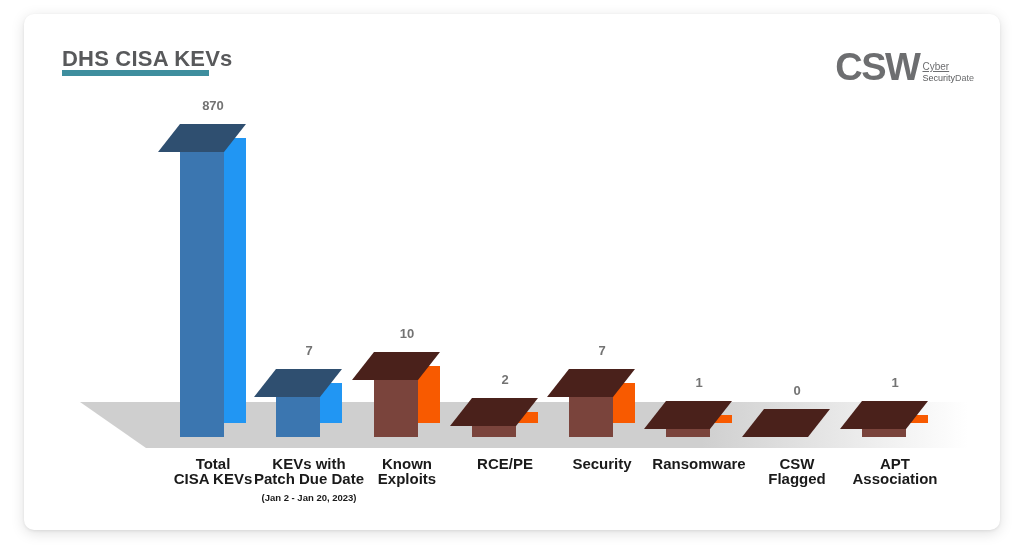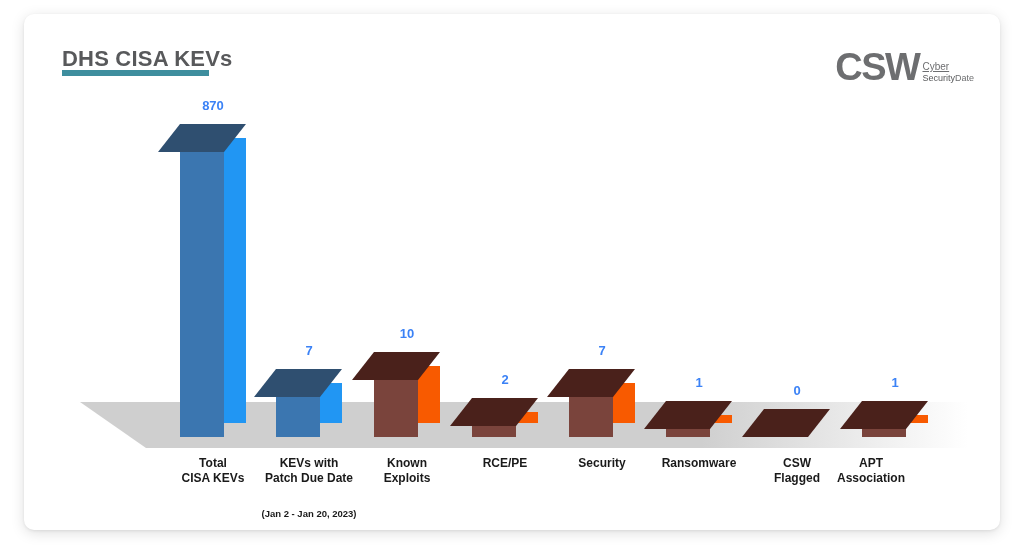--- a/index.html
+++ b/index.html
@@ -98,28 +98,28 @@
     position: absolute;
   }
   .face-left, .face-right, .face-top {
     position: absolute;
   }
 
   .value-label {
     position: absolute;
     font-size: 13px;
     font-weight: bold;
-    color: #3b82f6;
+    color: #737373;
     text-align: center;
     white-space: nowrap;
   }
 
   .cat-label {
     position: absolute;
-    font-size: 12px;
+    font-size: 15px;
     font-weight: bold;
     color: #1a1a1a;
     text-align: center;
     line-height: 15px;
     white-space: pre-line;
   }
   .cat-sub {
     position: absolute;
     font-size: 9.5px;
     font-weight: bold;
@@ -171,21 +171,21 @@
         <div class="bar">
           <div class="face-left" style="left: 252px; top: 382.907px; width: 44px; height: 40.0931px; background: rgb(59, 118, 176);"></div>
           <div class="face-right" style="left: 296px; top: 368.907px; width: 22px; height: 40.0931px; background: rgb(33, 150, 243);"></div>
           <svg width="88" height="30" viewBox="0 0 88 30" style="position: absolute; left: 230px; top: 354.907px;">
             <polygon points="0,28 22,0 88,0 66,28" fill="#2f4f70"></polygon>
           </svg>
         </div>
         <div class="value-label" style="left: 232px; top: 328.907px; width: 106px;">7</div>
         <div class="cat-label" style="left: 207px; top: 442px; width: 156px;">KEVs with
 Patch Due Date</div>
-        <div class="cat-sub" style="left: 207px; top: 478px; width: 156px; margin-top: 16px;">(Jan 2 - Jan 20, 2023)</div>
+        <div class="cat-sub" style="left: 207px; top: 478px; width: 156px;">(Jan 2 - Jan 20, 2023)</div>
       </div>
       <div class="bar-group" style="left: 0px; top: 0px; width: 0px; height: 0px;">
         <div class="bar">
           <div class="face-left" style="left: 350px; top: 365.724px; width: 44px; height: 57.2759px; background: rgb(122, 68, 60);"></div>
           <div class="face-right" style="left: 394px; top: 351.724px; width: 22px; height: 57.2759px; background: rgb(248, 90, 0);"></div>
           <svg width="88" height="30" viewBox="0 0 88 30" style="position: absolute; left: 328px; top: 337.724px;">
             <polygon points="0,28 22,0 88,0 66,28" fill="#4a211b"></polygon>
           </svg>
         </div>
         <div class="value-label" style="left: 330px; top: 311.724px; width: 106px;">10</div>
@@ -237,18 +237,18 @@
       </div>
       <div class="bar-group" style="left: 0px; top: 0px; width: 0px; height: 0px;">
         <div class="bar">
           <div class="face-left" style="left: 838px; top: 415px; width: 44px; height: 8px; background: rgb(122, 68, 60);"></div>
           <div class="face-right" style="left: 882px; top: 401px; width: 22px; height: 8px; background: rgb(248, 90, 0);"></div>
           <svg width="88" height="30" viewBox="0 0 88 30" style="position: absolute; left: 816px; top: 387px;">
             <polygon points="0,28 22,0 88,0 66,28" fill="#4a211b"></polygon>
           </svg>
         </div>
         <div class="value-label" style="left: 818px; top: 361px; width: 106px;">1</div>
-        <div class="cat-label" style="left: 769px; top: 442px; width: 156px;">APT
+        <div class="cat-label" style="left: 793px; top: 442px; width: 156px;">APT
 Association</div>
       </div>
     </div>
 
 </div>
 
 </body></html>

